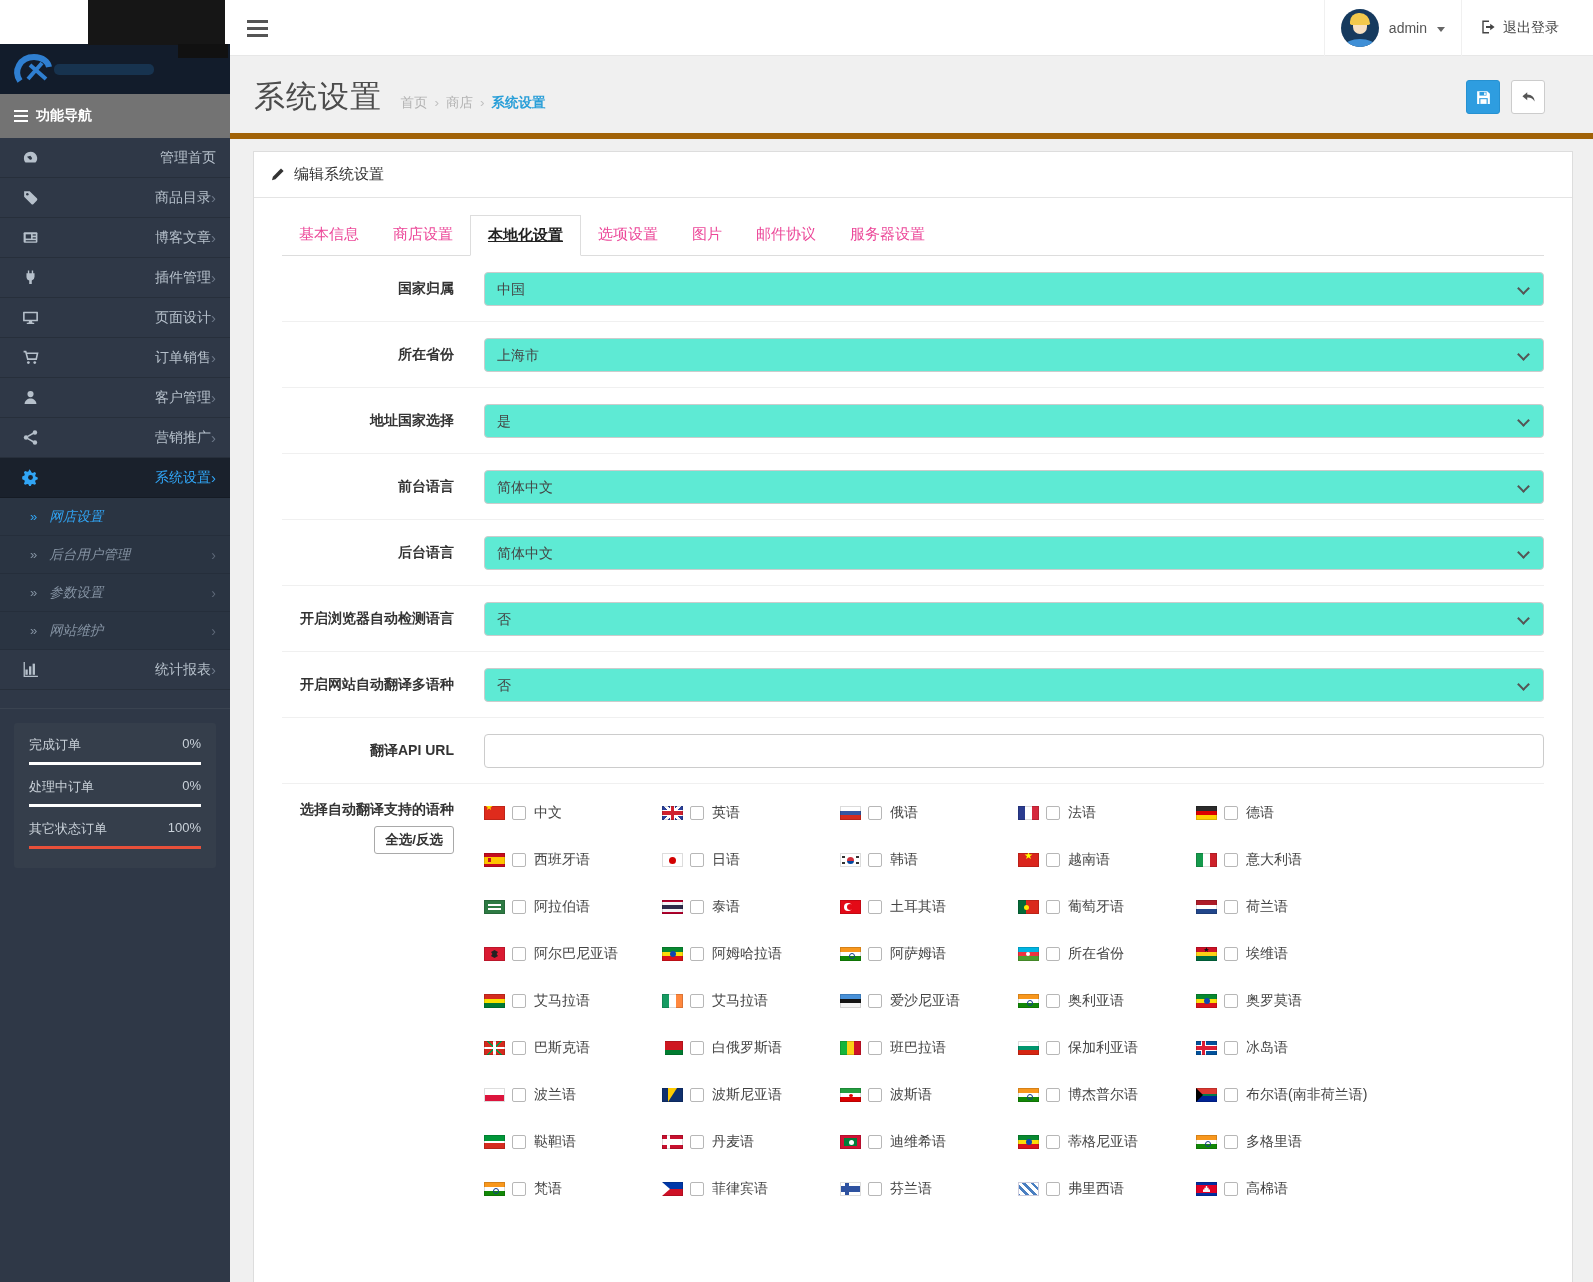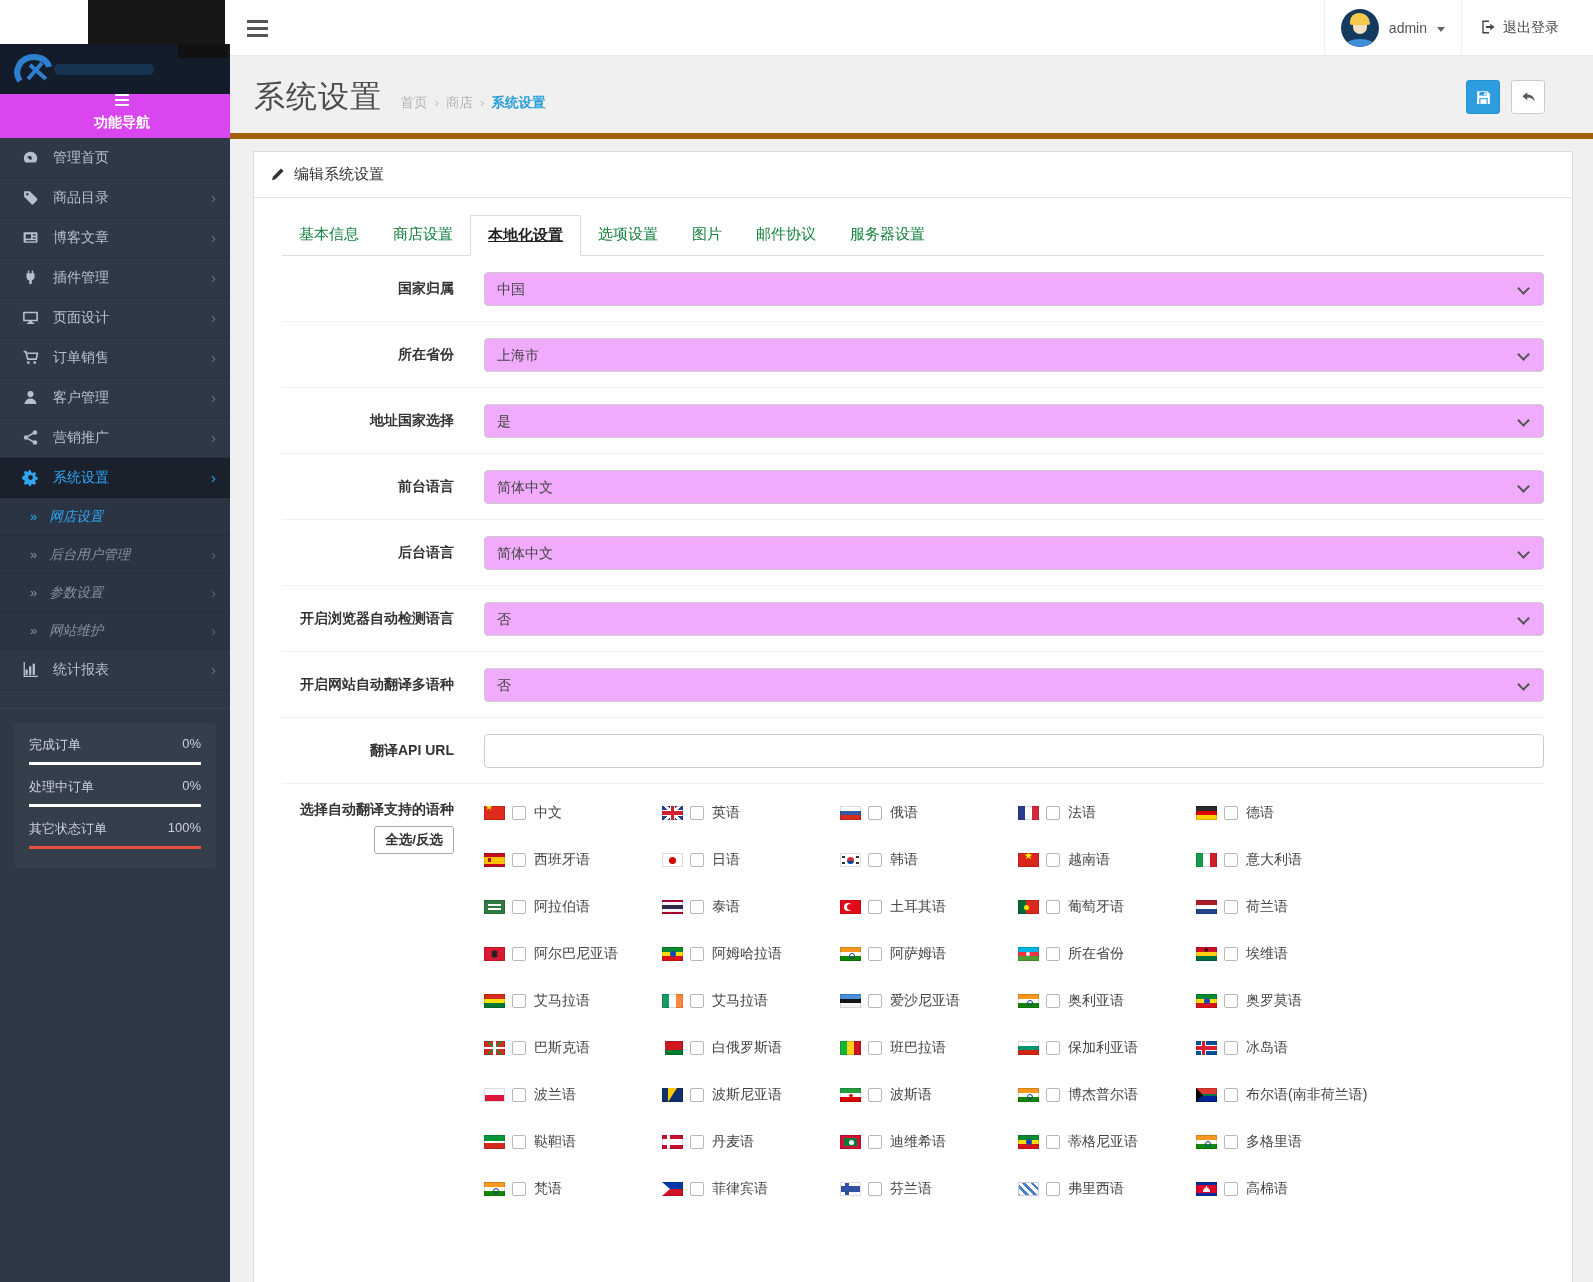--- a/index.html
+++ b/index.html
@@ -24,29 +24,29 @@
   .caret-down{width:0;height:0;border-left:4px solid transparent;border-right:4px solid transparent;border-top:5px solid #666;margin-top:2px;}
   .logout{display:flex;align-items:center;gap:7px;padding:0 4px 0 18px;font-size:14px;color:#444;cursor:pointer;}
 
   
   .redact-a{position:absolute;left:88px;top:0;width:137px;height:45px;background:#161616;z-index:6;}
   .redact-b{position:absolute;left:178px;top:44px;width:50px;height:14px;background:#111;z-index:6;}
 
   
   .sidebar{position:absolute;left:0;top:44px;width:230px;height:1238px;background:#2f3847;z-index:4;}
   .logo-strip{height:50px;background:#121c2b;display:flex;align-items:center;padding-left:10px;overflow:hidden;}
-  .nav-header{height:44px;background:#d946ef;display:flex;align-items:center;padding-left:14px;gap:8px;flex-direction:column;}
+  .nav-header{height:44px;background:#737373;display:flex;align-items:center;padding-left:14px;gap:8px;}
   .nav-header .mini-bars{display:flex;flex-direction:column;gap:3px;}
   .nav-header .mini-bars i{display:block;width:14px;height:2px;background:#fff;}
   .nav-header span{color:#fff;font-size:14px;font-weight:bold;}
   .side-item{height:40px;display:flex;align-items:center;padding:0 14px 0 22px;color:#b6c0cb;
     font-size:14px;border-bottom:1px solid rgba(0,0,0,.16);cursor:pointer;}
   .side-item .ico{width:17px;height:17px;margin-right:14px;flex:none;display:inline-flex;}
   .side-item .ico svg{width:100%;height:100%;}
-  .side-item .lbl{flex:1;}
+  .side-item .lbl{flex:1;text-align:right;}
   .side-item .chev{color:#6d7888;font-size:15px;}
   .side-item.active{background:#1a212c;color:#31a5f5;}
   .side-item.active .chev{color:#31a5f5;}
   .submenu{background:#2a3442;}
   .sub-item{height:38px;display:flex;align-items:center;padding:0 14px 0 30px;color:#8593a3;
     font-size:13.5px;border-bottom:1px solid rgba(0,0,0,.10);cursor:pointer;}
   .sub-item .arr{margin-right:12px;font-size:13px;}
   .sub-item .lbl{flex:1;font-style:italic;}
   .sub-item .chev{font-size:14px;color:#5d6878;}
   .sub-item.active{color:#31a5f5;}
@@ -65,28 +65,28 @@
   .breadcrumb .crumb.last{color:#2a9fd8;font-weight:bold;}
   .header-buttons{position:absolute;right:48px;top:24px;display:flex;gap:11px;}
   .btn-sq{width:34px;height:34px;border-radius:3px;display:flex;align-items:center;justify-content:center;cursor:pointer;}
   .btn-save{background:#2e9de0;border:1px solid #2691d1;}
   .btn-undo{background:#fff;border:1px solid #ccc;}
 
   .panel{margin:12px 20px 0 23px;background:#fff;border:1px solid #ddd;min-height:1140px;}
   .panel-header{display:flex;align-items:center;gap:9px;padding:13px 16px;font-size:15px;color:#333;
     border-bottom:1px solid #e4e4e4;}
   .tabs{display:flex;margin:17px 28px 0;border-bottom:1px solid #ddd;}
-  .tab{padding:10px 17px;font-size:15px;color:#15803d;cursor:pointer;margin-bottom:-1px;}
+  .tab{padding:10px 17px;font-size:15px;color:#ec4899;cursor:pointer;margin-bottom:-1px;}
   .tab.active{color:#222;font-weight:bold;background:#fff;border:1px solid #ddd;border-bottom:1px solid #fff;text-decoration:underline;}
 
   .form{margin:0 28px;}
   .frow{display:flex;align-items:center;min-height:66px;border-bottom:1px solid #f0f0f0;}
   .flabel{width:172px;flex:none;text-align:right;font-size:14px;font-weight:bold;color:#333;margin-right:30px;line-height:1.3;}
   .fcontrol{flex:1;position:relative;}
-  .sel{height:34px;border:1px solid #ccc;border-radius:4px;background:#f0abfc;line-height:32px;
+  .sel{height:34px;border:1px solid #ccc;border-radius:4px;background:#5eead4;line-height:32px;
     padding:0 30px 0 12px;font-size:14px;color:#444;position:relative;cursor:pointer;}
   .sel::after{content:"";position:absolute;right:15px;top:11px;width:7px;height:7px;
     border-right:2px solid #555;border-bottom:2px solid #555;transform:rotate(45deg);}
   .txt{width:100%;height:34px;border:1px solid #ccc;border-radius:4px;padding:0 12px;font-size:14px;color:#444;outline:none;}
 
   .lang-row{display:flex;align-items:flex-start;padding:17px 0 40px;}
   .lang-label-col{width:172px;flex:none;margin-right:30px;display:flex;flex-direction:column;align-items:flex-end;}
   .lang-label-col .flabel{width:auto;margin:0 0 7px 0;font-family:Liberation Serif, serif;}
   .btn-toggle-all{border:1px solid #a9a9a9;background:#fff;border-radius:3px;padding:4px 10px;
     font-size:13.5px;font-weight:bold;color:#333;cursor:pointer;}

